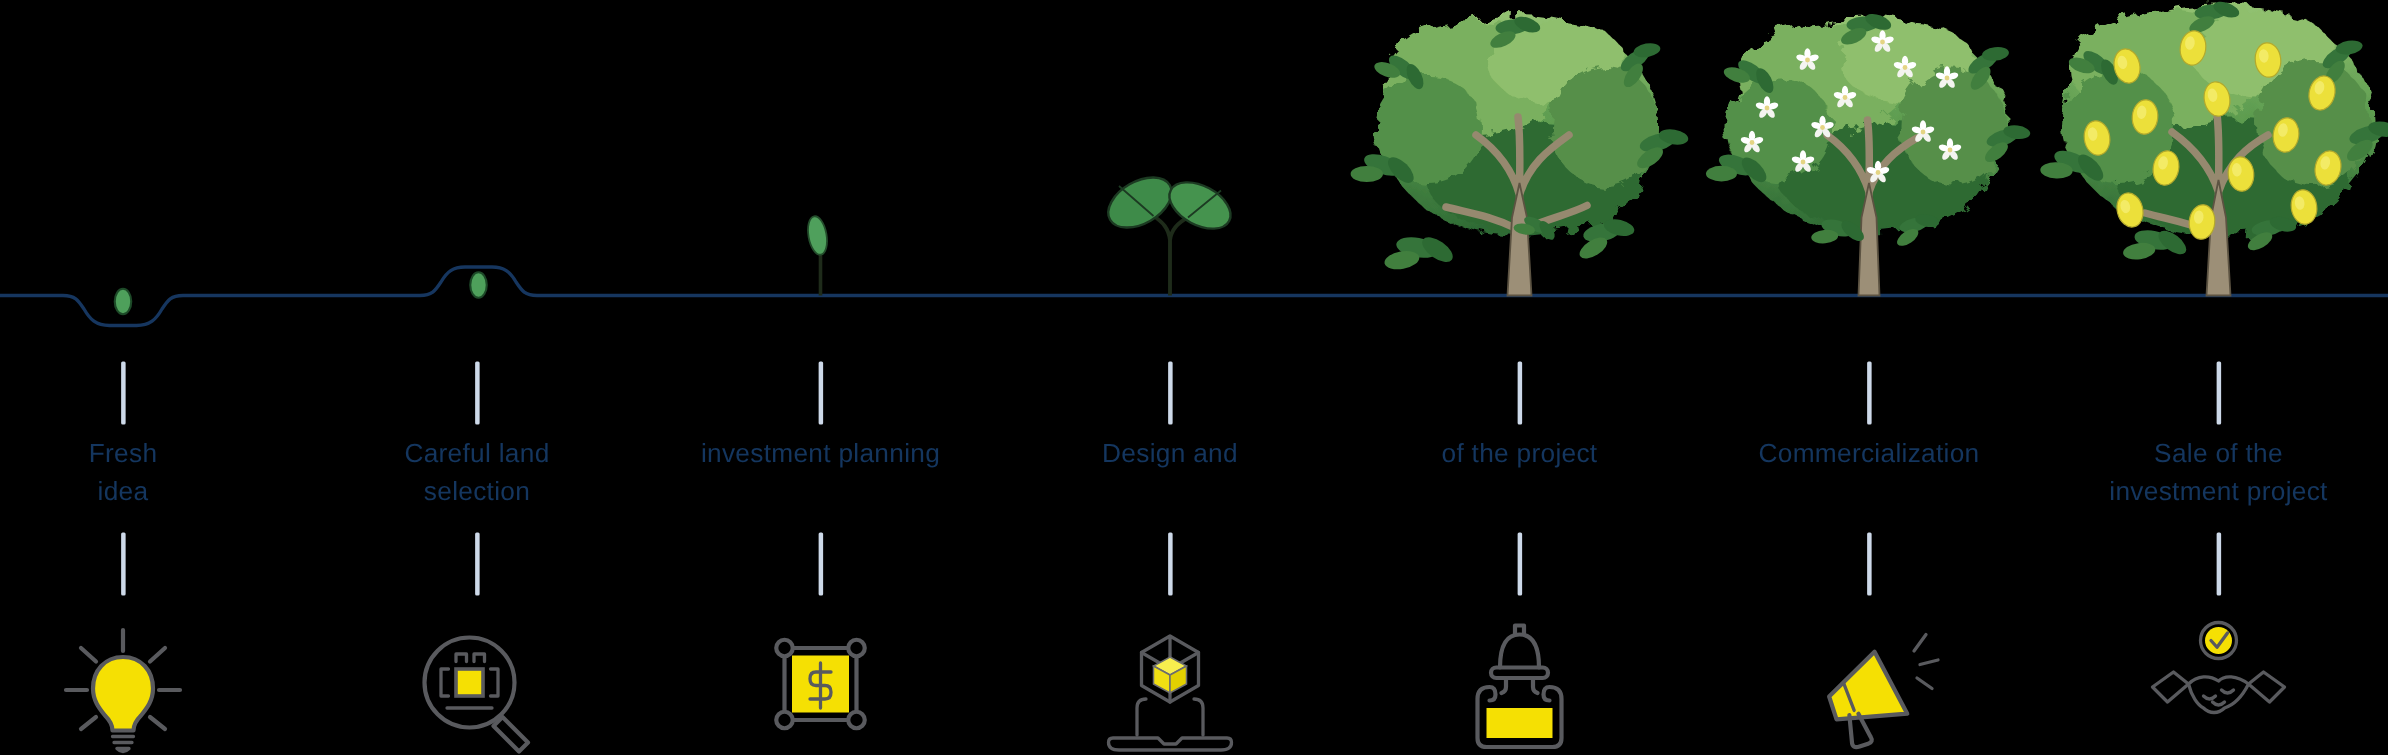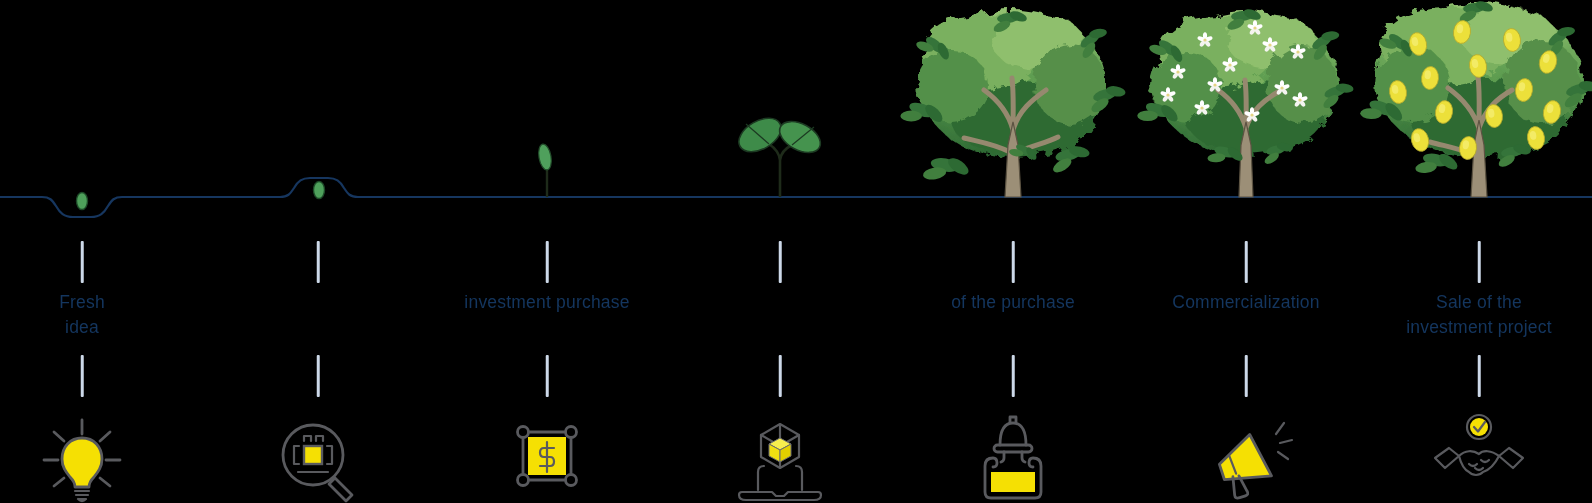--- a/index.html
+++ b/index.html
@@ -197,69 +197,72 @@
       <svg class="icon" viewBox="0 0 100 95">
         <path class="ic" d="M50,10 V24 M78,22 L68,31 M22,22 L32,31 M88,50 H74 M12,50 H26 M78,76 L68,68 M22,76 L32,68"></path>
         <path class="ic y" d="M50,28 C38,28 30,37 30,49 C30,57 34,62 38,67 C41,70 43,73 43,77 L57,77 C57,73 59,70 62,67 C66,62 70,57 70,49 C70,37 62,28 50,28 Z"></path>
         <path class="ic-thin" d="M43,81 H57 M44,85 H56 M46,89 H54 Q50,93 46,89"></path>
       </svg>
     </div>
 
     <div class="stage s1">
       <div class="dash dash-top"></div>
       <div class="label">
+        <span>Careful land</span>
+          <span>selection</span>
       </div>
       <div class="dash dash-bottom"></div>
       <svg class="icon" viewBox="0 0 100 95">
         <circle class="ic" cx="45" cy="45" r="30"></circle>
         <path class="ic" d="M67,68 L84,85 L78,91 L61,74 Z"></path>
         <path class="ic-thin" d="M31,36 H26 V54 H31 M59,36 H64 V54 H59 M36,31 V26 H43 V31 M48,31 V26 H55 V31 M30,62 H60"></path>
         <rect class="y" x="36" y="36" width="18" height="18" stroke="#595a5e" stroke-width="2.4"></rect>
       </svg>
     </div>
 
     <div class="stage s2">
       <div class="dash dash-top"></div>
       <div class="label">
-          <span>investment purchase</span>
+          <span>investment planning</span>
       </div>
       <div class="dash dash-bottom"></div>
       <svg class="icon" viewBox="0 0 100 95">
         <rect class="y" x="31" y="27" width="38" height="38"></rect>
         <rect class="ic" x="26" y="22" width="48" height="48"></rect>
         <circle class="ic blackfill" cx="26" cy="22" r="5.5"></circle>
         <circle class="ic blackfill" cx="74" cy="22" r="5.5"></circle>
         <circle class="ic blackfill" cx="26" cy="70" r="5.5"></circle>
         <circle class="ic blackfill" cx="74" cy="70" r="5.5"></circle>
         <path class="ic-thin" d="M50,32 V62 M57,38 H47 Q43,38 43,42.5 Q43,47 47,47 H53 Q57,47 57,51.5 Q57,56 53,56 H43"></path>
       </svg>
     </div>
 
     <div class="stage s3">
       <div class="dash dash-top"></div>
       <div class="label">
+        <span>Design and</span>
       </div>
       <div class="dash dash-bottom"></div>
       <svg class="icon" viewBox="0 0 100 95">
         <path class="ic-thin" d="M28,80 V62 Q28,56 34,56 M72,80 V62 Q72,56 66,56"></path>
         <path class="ic-thin" d="M12,82 H42 L46,86 H54 L58,82 H88 Q91,82 91,85 Q91,90 84,90 H16 Q9,90 9,85 Q9,82 12,82 Z"></path>
         <path class="ic-thin" d="M50,14 L69,25 V47 L50,58 L31,47 V25 Z M50,14 V36? M31,25 L50,36 L69,25 M50,36 V58"></path>
         <path class="ic-thin" d="M31,25 L50,36 L69,25 M50,36 V58"></path>
         <g stroke="#6b6c70" stroke-width="1">
           <path d="M50,28 L61,34 L50,40 L39,34 Z" fill="#f7ee4e"></path>
           <path d="M39,34 L50,40 V52 L39,46 Z" fill="#f0df12"></path>
           <path d="M61,34 L50,40 V52 L61,46 Z" fill="#e3d000"></path>
         </g>
       </svg>
     </div>
 
     <div class="stage s4">
       <div class="dash dash-top"></div>
       <div class="label">
-          <span>of the purchase</span>
+          <span>of the project</span>
       </div>
       <div class="dash dash-bottom"></div>
       <svg class="icon" viewBox="0 0 100 95">
         <path class="ic" d="M37,35 Q37,13 50,13 Q63,13 63,35"></path>
         <path class="ic" d="M47,13 V7 H53 V13"></path>
         <rect class="ic" x="31" y="35" width="38" height="7" rx="3.5"></rect>
         <path class="ic" d="M41,42 V48 Q41,51 38,52 M59,42 V48 Q59,51 62,52"></path>
         <path class="ic" d="M30,48 Q22,48 22,56 V82 Q22,88 28,88 H72 Q78,88 78,82 V56 Q78,48 70,48 Q66,48 66,53 Q66,57 70,57 M30,48 Q34,48 34,53 Q34,57 30,57"></path>
         <rect class="y" x="28" y="62" width="44" height="20"></rect>
       </svg>

